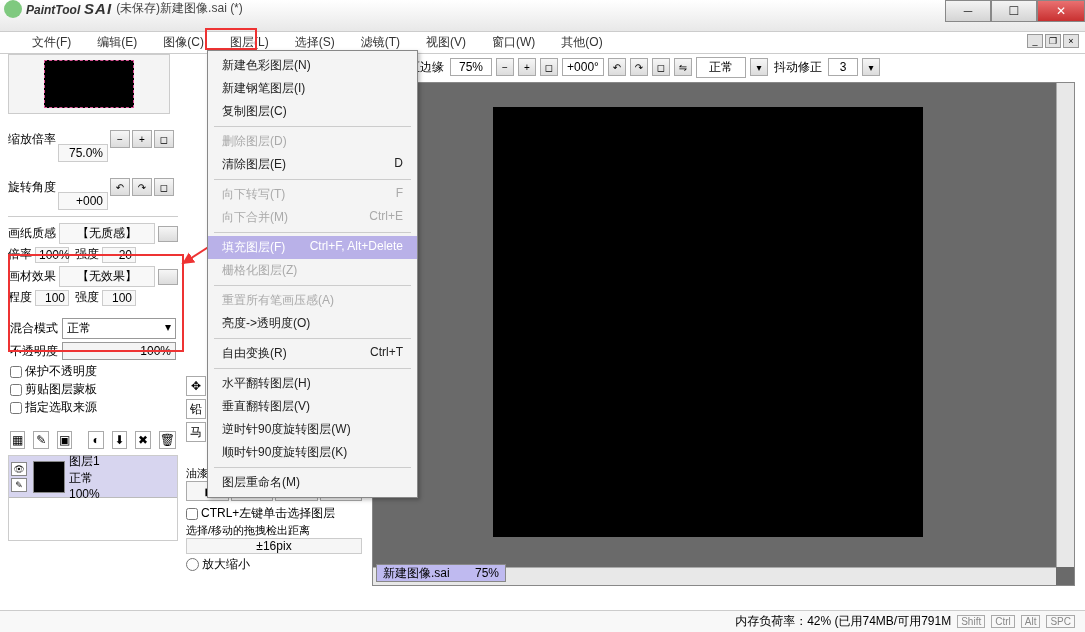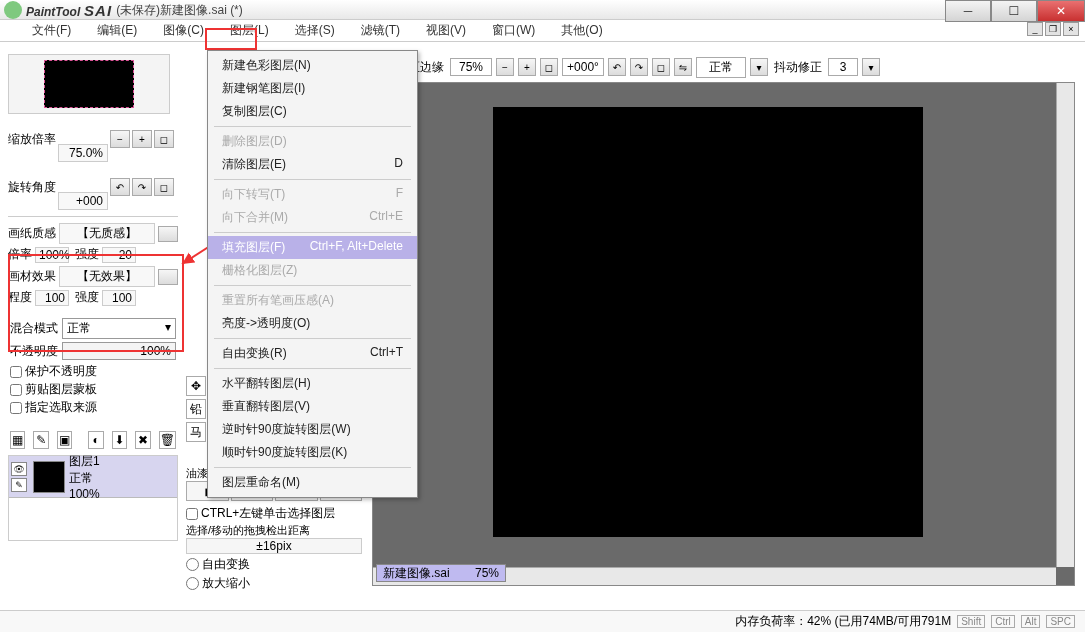--- a/index.html
+++ b/index.html
@@ -1,18 +1,18 @@
 <!DOCTYPE html>
 <html><head>
 <meta charset="utf-8">
 <style>
 * { margin: 0; padding: 0; box-sizing: border-box; font-family: "SimSun", "Microsoft YaHei", sans-serif; font-size: 12px; }
 body { background: #fff; width: 1085px; height: 632px; overflow: hidden; position: relative; }
 
-.titlebar { height: 20px; background: linear-gradient(#fff, #e8e8e8); border-bottom: 1px solid #ccc; display: flex; align-items: flex-end; padding: 0 4px; position: relative; }
+.titlebar { height: 32px; background: linear-gradient(#fff, #e8e8e8); border-bottom: 1px solid #ccc; display: flex; align-items: flex-start; padding: 0 4px; position: relative; }
 .titlebar .logo { width: 18px; height: 18px; background: #7fc97f; border-radius: 50%; margin-right: 4px; }
 .titlebar .brand { font-style: italic; font-weight: bold; font-size: 14px; color: #333; }
 .titlebar .brand .sai { font-size: 15px; letter-spacing: 1px; }
 .titlebar .title { margin-left: 4px; color: #444; }
 .winbtns { position: absolute; right: 0; top: 0; display: flex; }
 .winbtn { width: 46px; height: 22px; border: 1px solid #888; background: linear-gradient(#f4f4f4,#d4d4d4); display: flex; align-items: center; justify-content: center; color: #333; }
 .winbtn.close { background: linear-gradient(#e97070,#c83030); color: #fff; width: 48px; }
 
 .menubar { height: 22px; border-bottom: 1px solid #ccc; display: flex; align-items: center; padding: 0 28px; gap: 18px; position: relative; }
 .menubar .item { padding: 2px 4px; color: #333; }
@@ -305,24 +305,20 @@
     <span class="b">✎</span>
     <span class="b">✎</span>
     <span class="b">✎</span>
   </div>
   <div class="chkrow" style="margin-top:4px">
       <input type="checkbox" style="">
       <span>CTRL+左键单击选择图层</span>
     </div>
   <div style="font-size:11px">选择/移动的拖拽检出距离</div>
   <div style="text-align:center;border:1px solid #ccc;background:#f6f6f6">±16pix</div>
-  <div class="radiorow">
-      <input type="radio" style="">
-      <span>自由变换</span>
-    </div>
   <div class="radiorow">
       <input type="radio" style="">
       <span>放大缩小</span>
     </div>
 </div>
 
 <div class="canvas-toolbar">
   <span class="sq">⇄</span>
   <span class="txt">选区边缘</span>
   <span class="field">75%</span>

